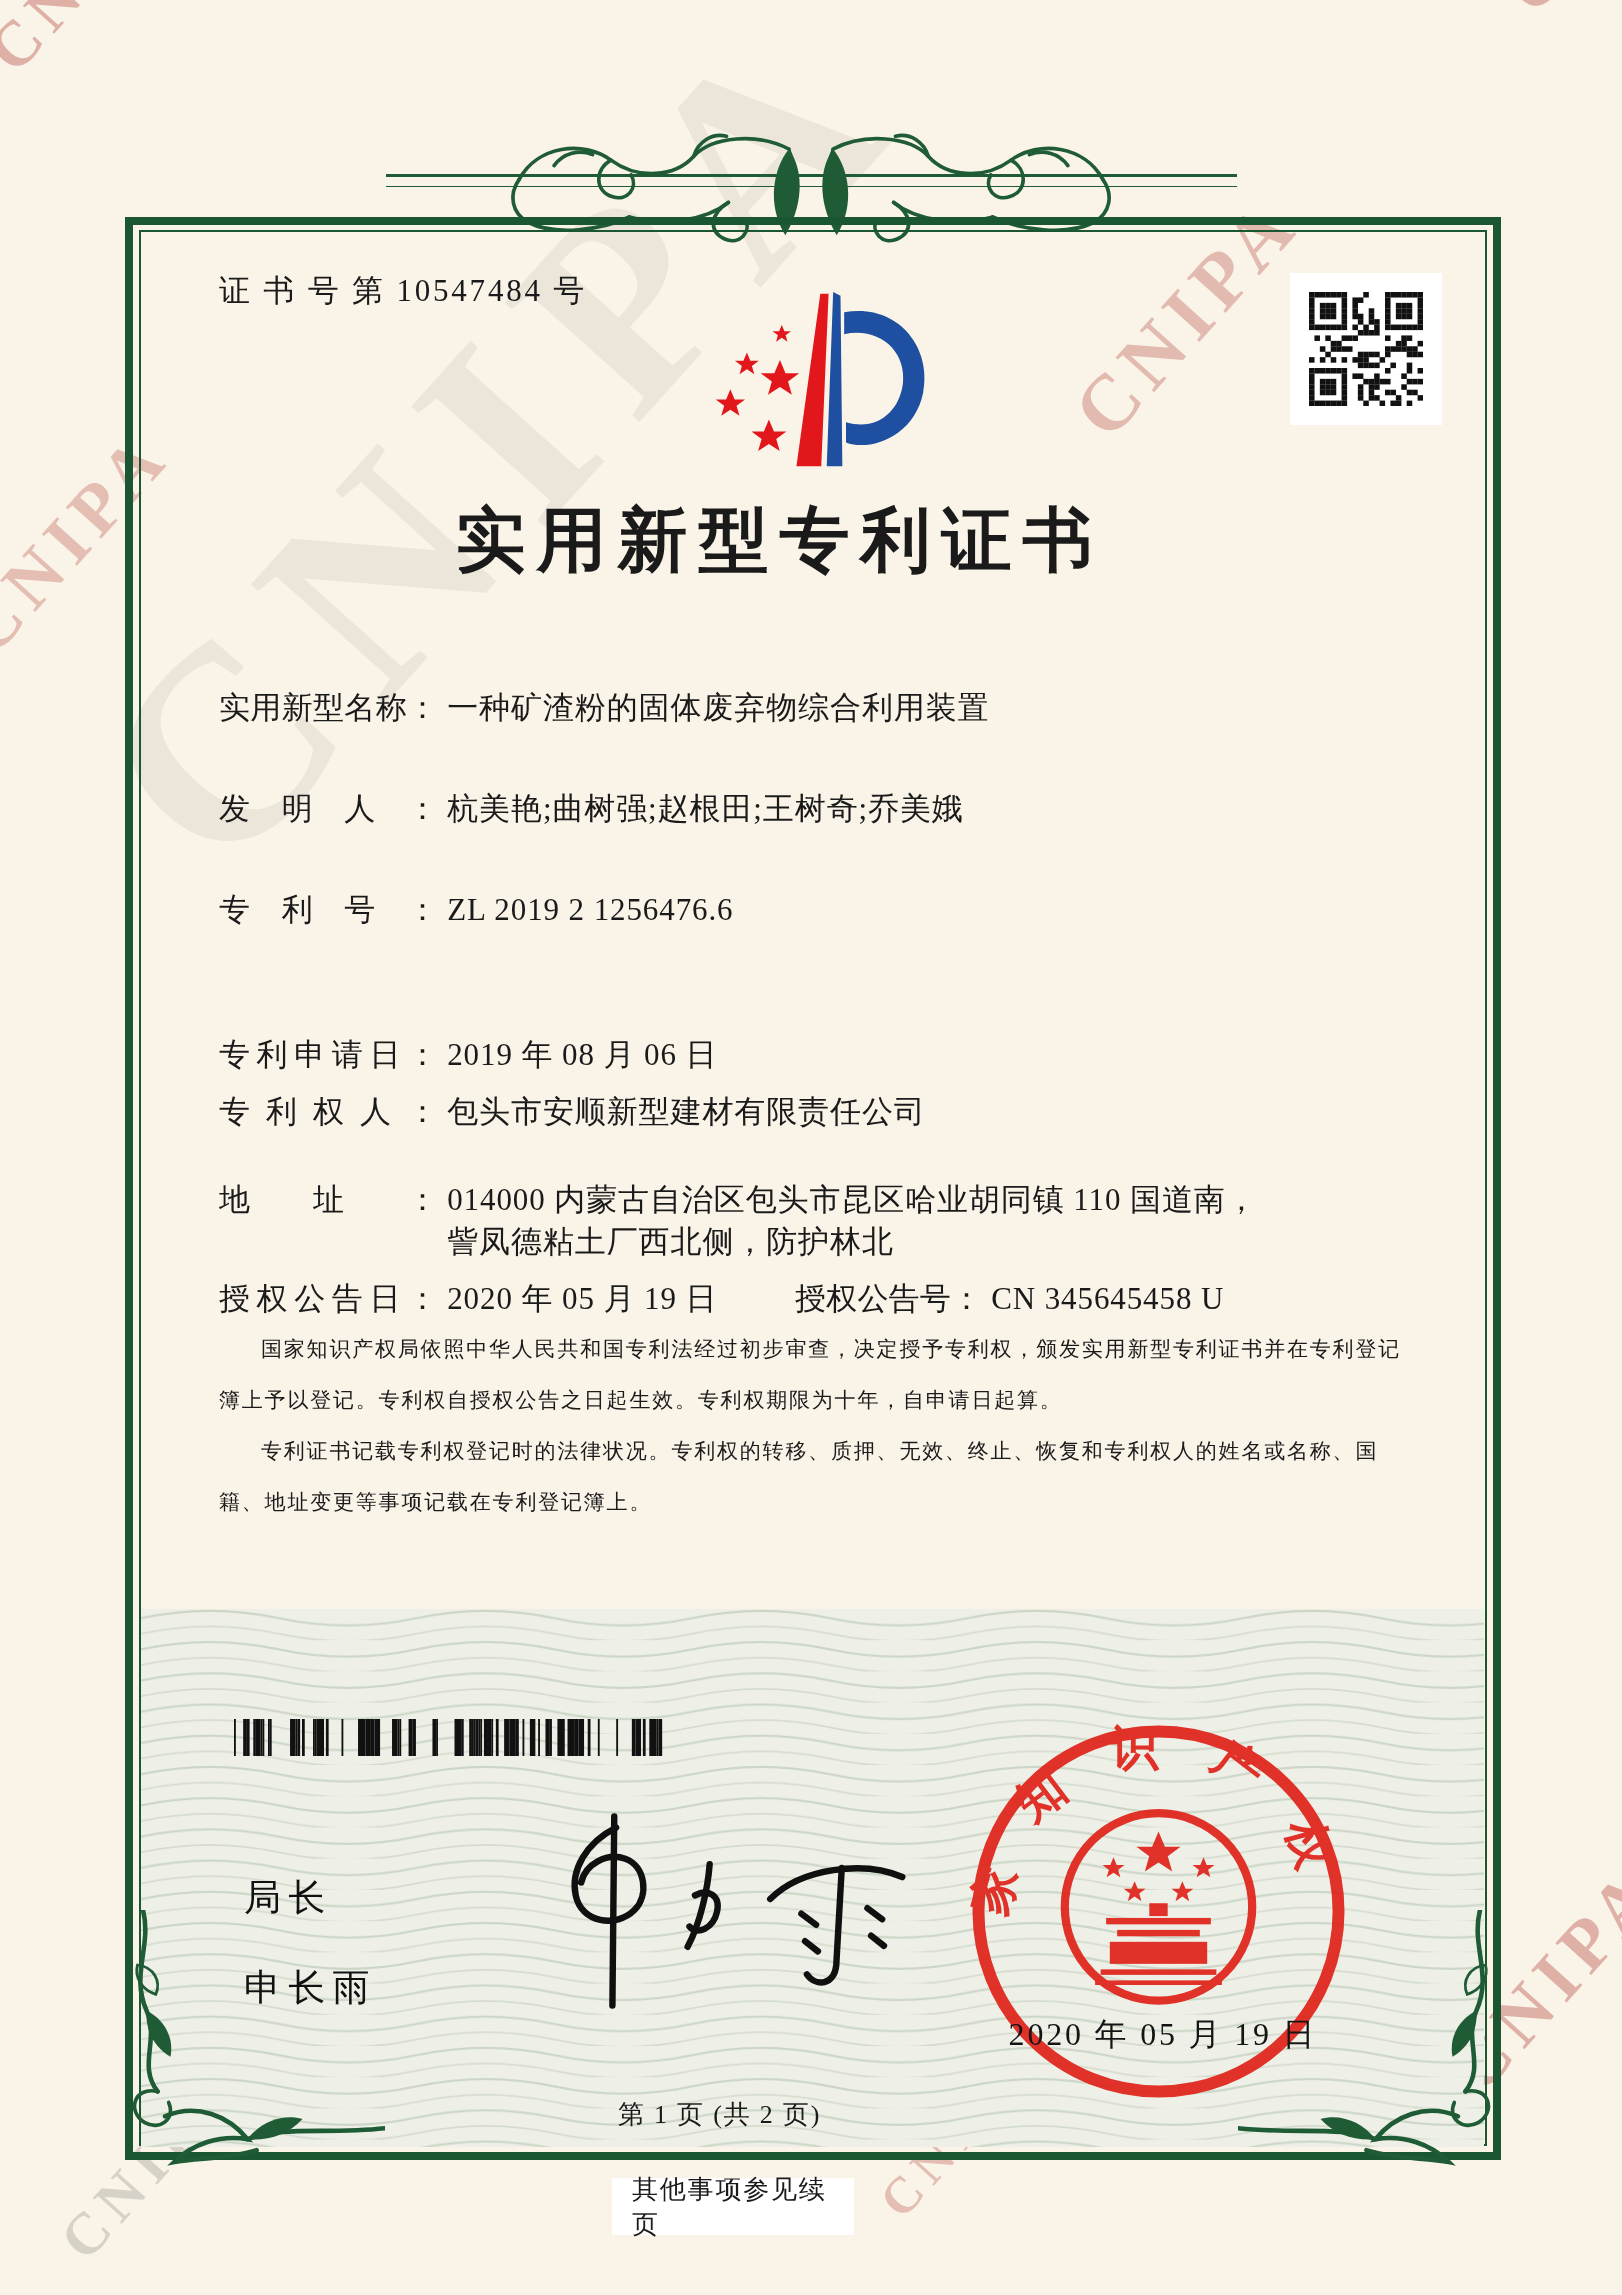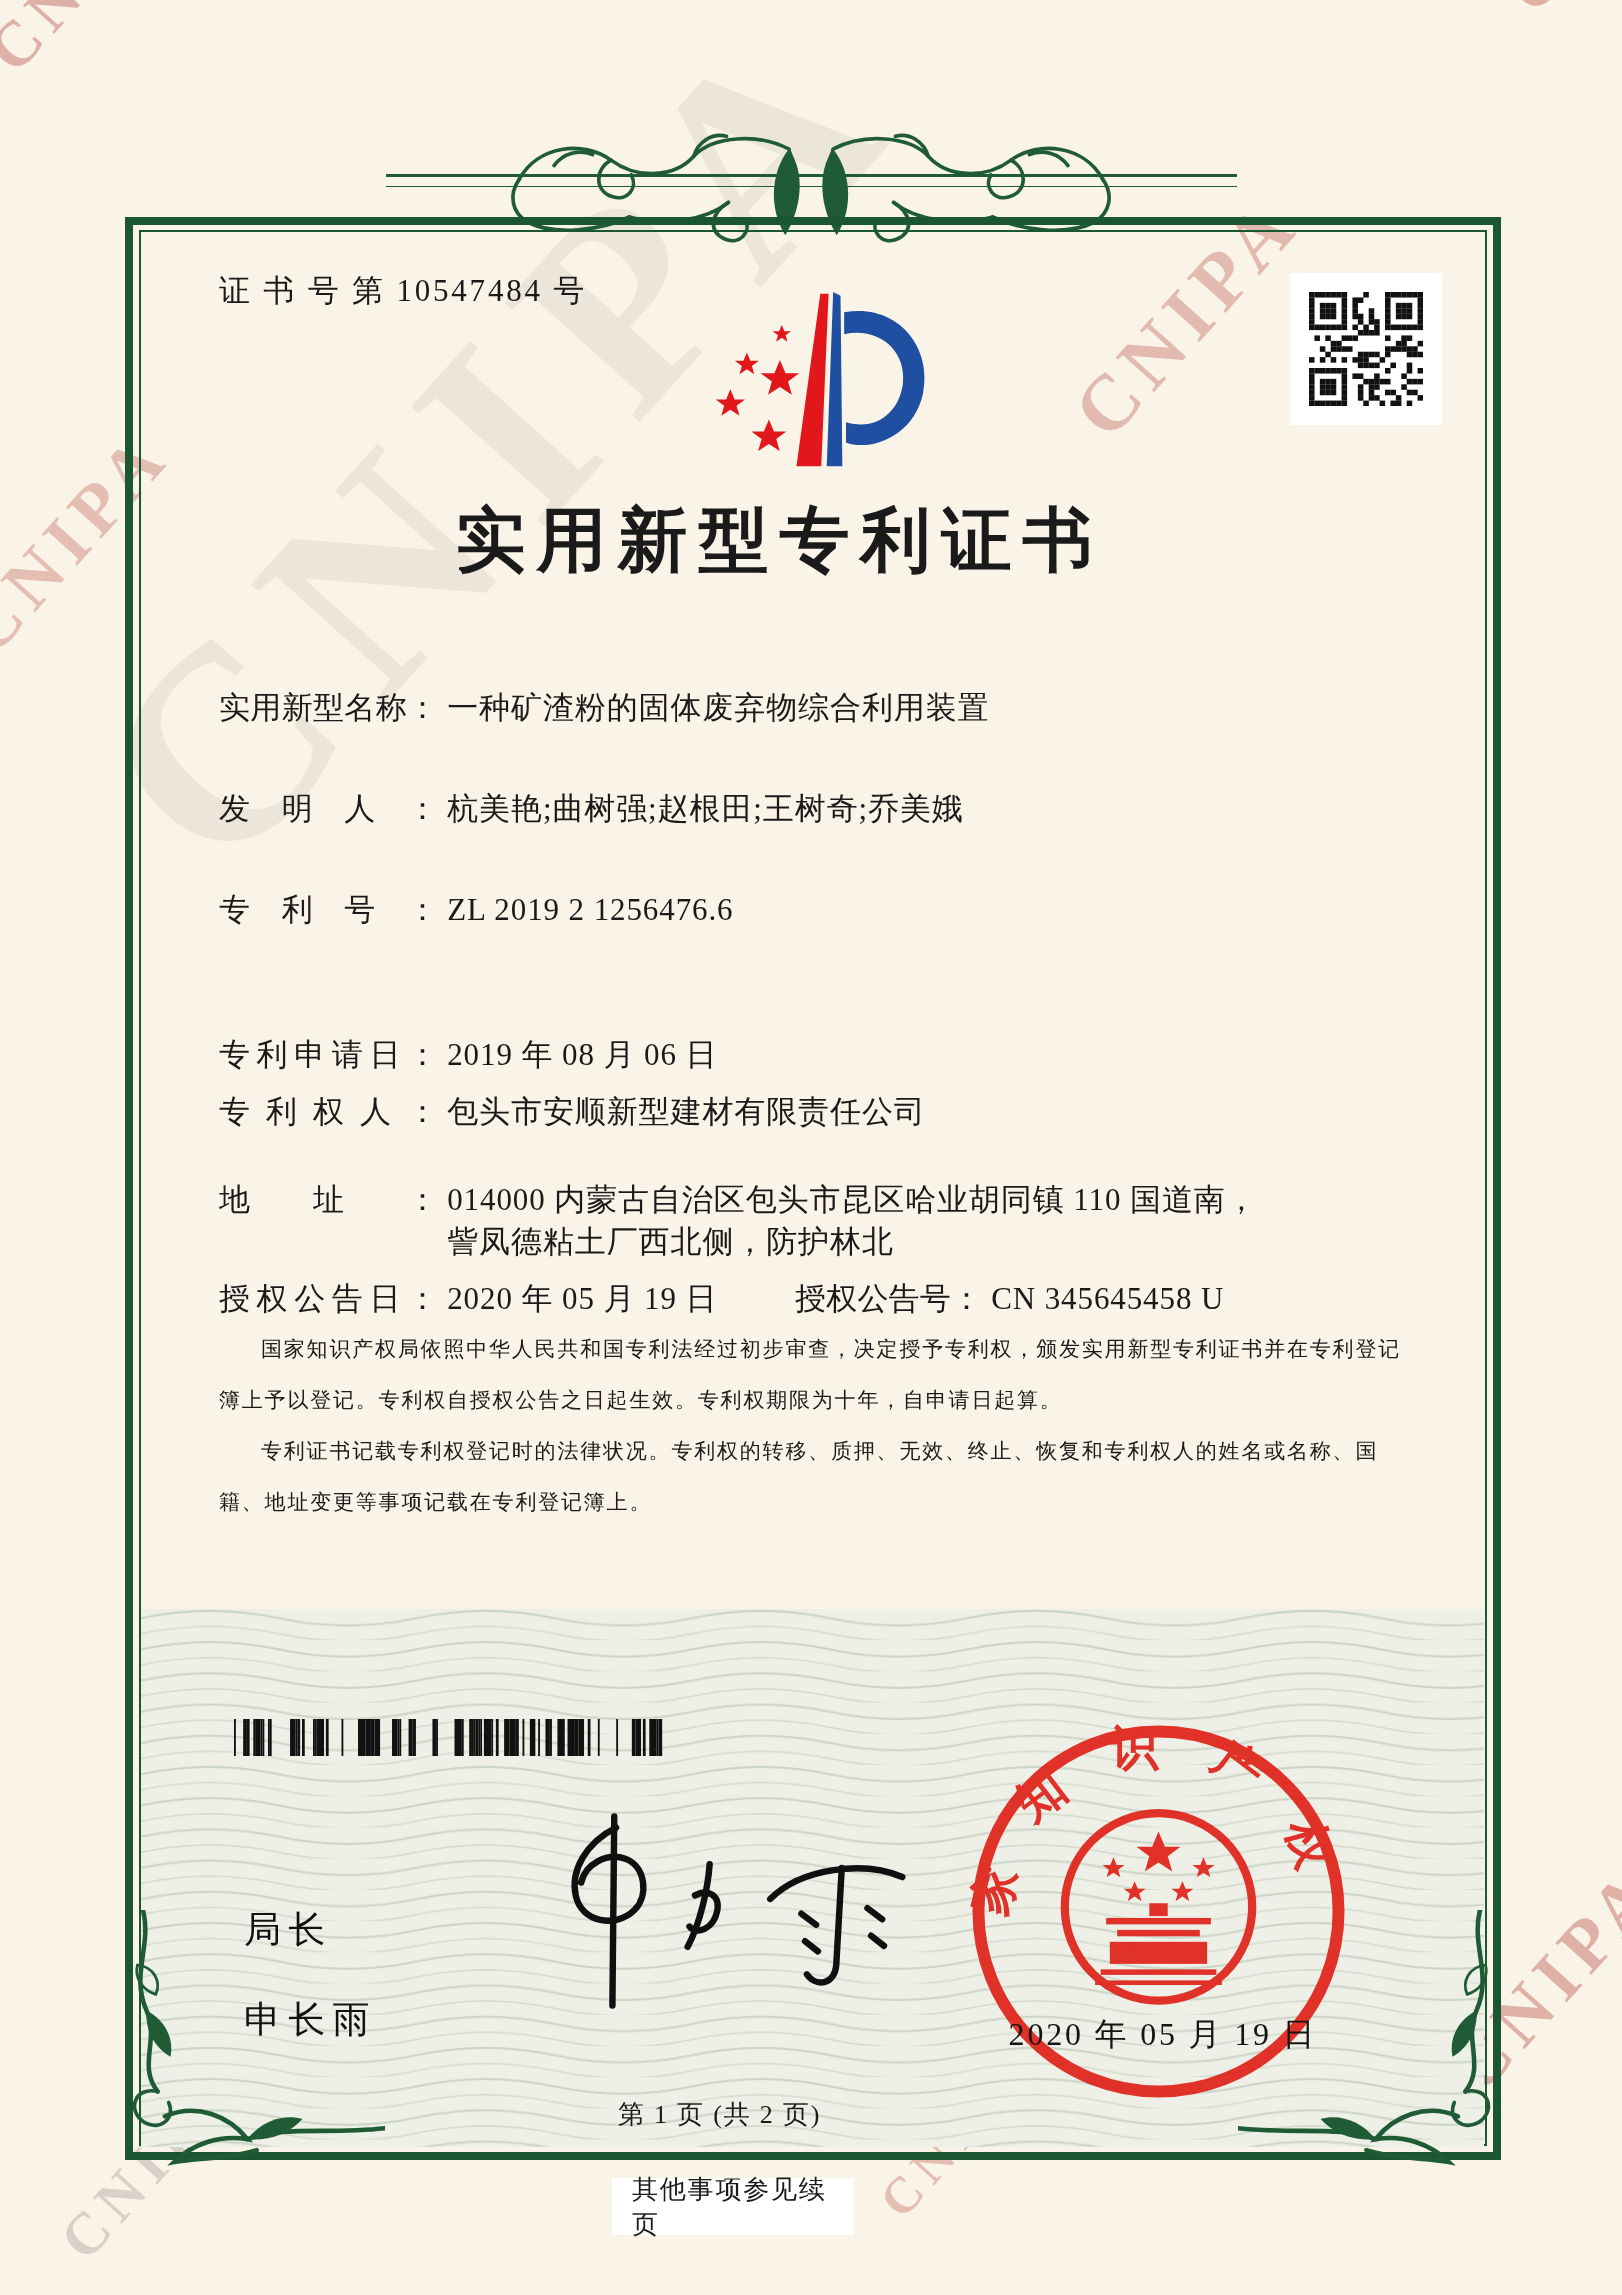--- a/index.html
+++ b/index.html
@@ -38,21 +38,21 @@
     white-space:pre-line;letter-spacing:0.9px;}
   .pair2{position:absolute;left:576px;top:0;}
   
   .paras{position:absolute;left:219px;top:1324px;width:1196px;font-size:21px;
     line-height:51px;letter-spacing:1.8px;}
   .paras p{margin:0;text-indent:2em;}
   
   .guilloche{position:absolute;left:141px;top:1609px;width:1343px;height:538px;}
   .barcode{position:absolute;left:234px;top:1719px;width:430px;height:37px;}
   .signer{position:absolute;left:244px;top:1873px;font-family:"Liberation Sans","DejaVu Sans",sans-serif;
-    font-size:37px;letter-spacing:7.3px;font-weight:500;color:#111;margin-top:32px;}
+    font-size:37px;letter-spacing:7.3px;font-weight:500;color:#111;}
   .signer div{margin-bottom:40px;}
   .signature{position:absolute;left:478px;top:1811px;width:478px;height:211px;}
   .seal{position:absolute;left:961px;top:1714px;width:395px;height:395px;opacity:.93;}
   .seal-date{position:absolute;left:984px;top:2013px;width:358px;text-align:center;
     font-size:32px;letter-spacing:2.8px;color:#141414;}
   .page-num{position:absolute;left:219px;top:2097px;width:1001px;text-align:center;
     font-size:26px;letter-spacing:1.8px;}
   .footer-note{position:absolute;left:612px;top:2178px;width:222px;height:57px;background:#ffffff;
     display:flex;align-items:center;justify-content:center;font-size:26px;letter-spacing:1.8px;padding-left:20px;}
 </style>

